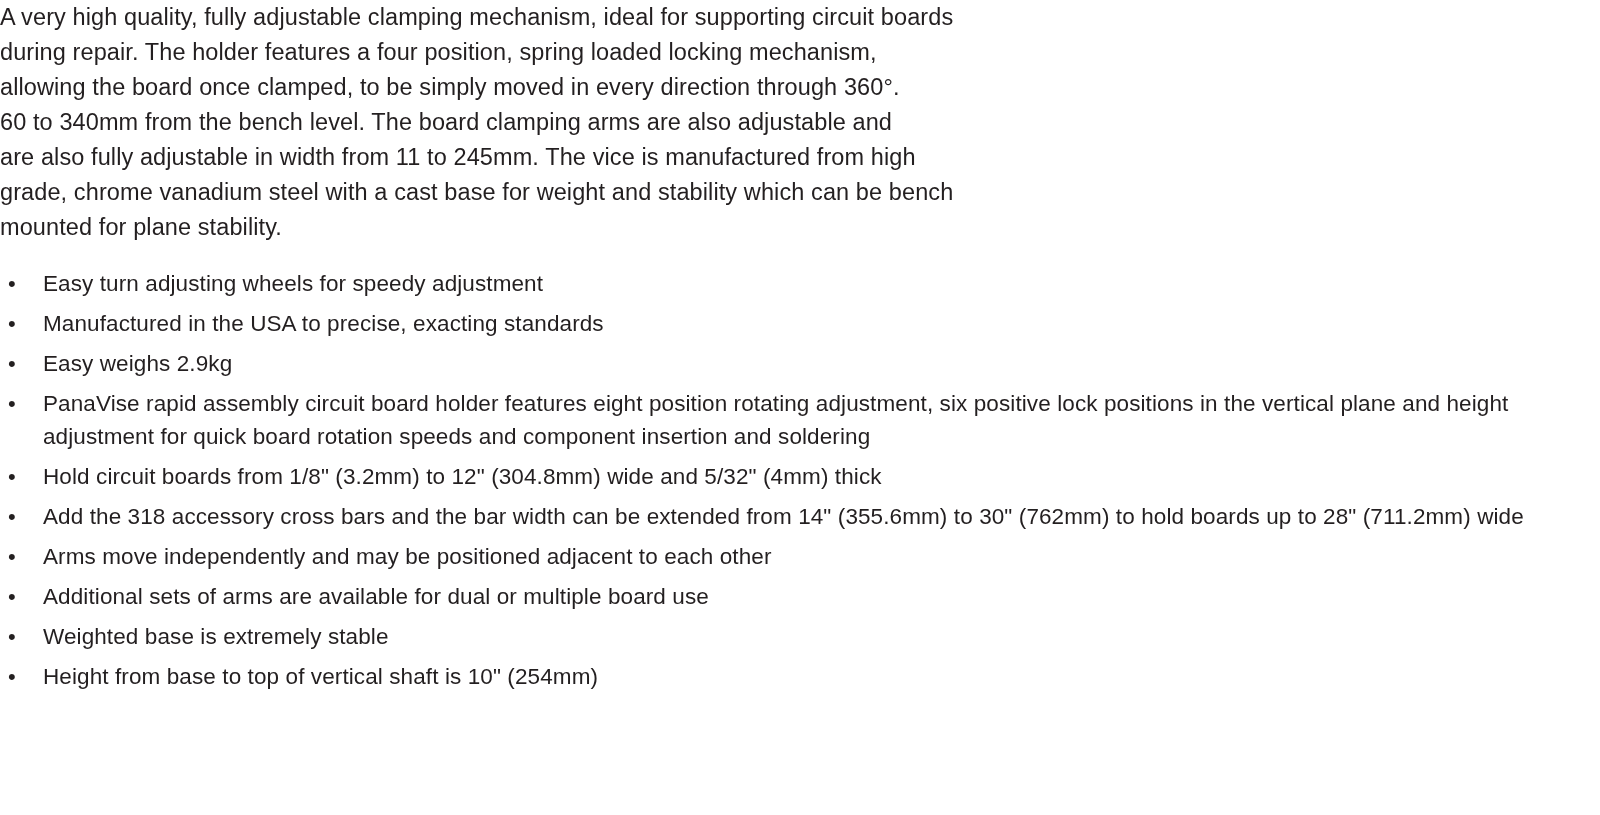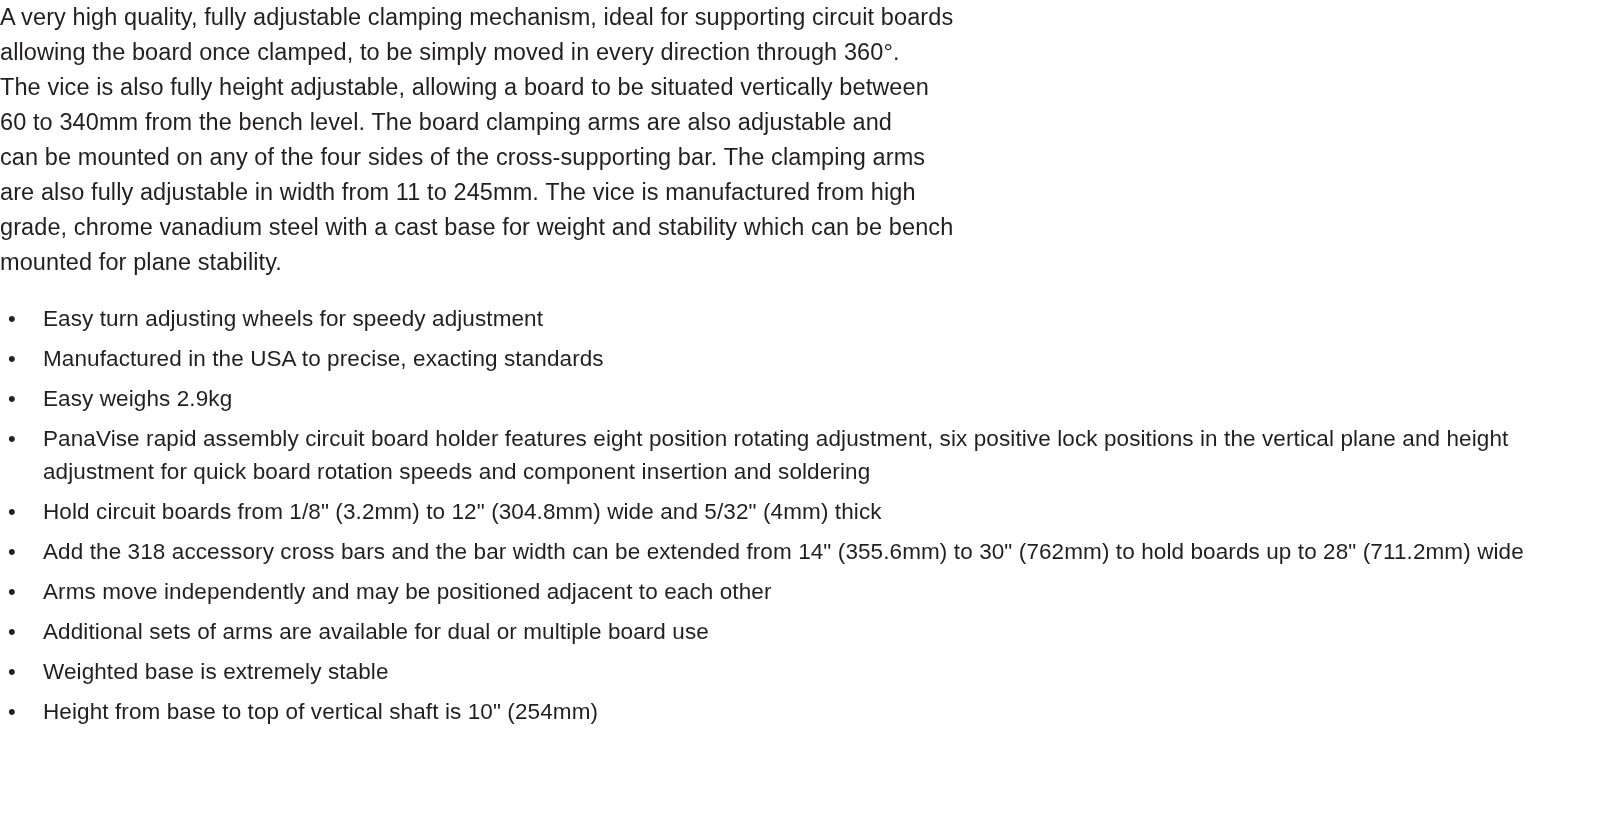--- a/index.html
+++ b/index.html
@@ -61,24 +61,23 @@
     display: block;
   }
 </style>
 </head>
 <body>
 
 <div class="page">
 
   <div class="description">
     <span class="line">A very high quality, fully adjustable clamping mechanism, ideal for supporting circuit boards</span>
+    <span class="line">during repair. The holder features a four position, spring loaded locking mechanism,</span>
     <span class="line">allowing the board once clamped, to be simply moved in every direction through 360°.</span>
-    <span class="line">The vice is also fully height adjustable, allowing a board to be situated vertically between</span>
     <span class="line">60 to 340mm from the bench level. The board clamping arms are also adjustable and</span>
-    <span class="line">can be mounted on any of the four sides of the cross-supporting bar. The clamping arms</span>
     <span class="line">are also fully adjustable in width from 11 to 245mm. The vice is manufactured from high</span>
     <span class="line">grade, chrome vanadium steel with a cast base for weight and stability which can be bench</span>
     <span class="line">mounted for plane stability.</span>
   </div>
 
   <ul class="feature-list">
     <li>
       <span class="bullet">•</span>
       <span class="text">Easy turn adjusting wheels for speedy adjustment</span>
     </li>

